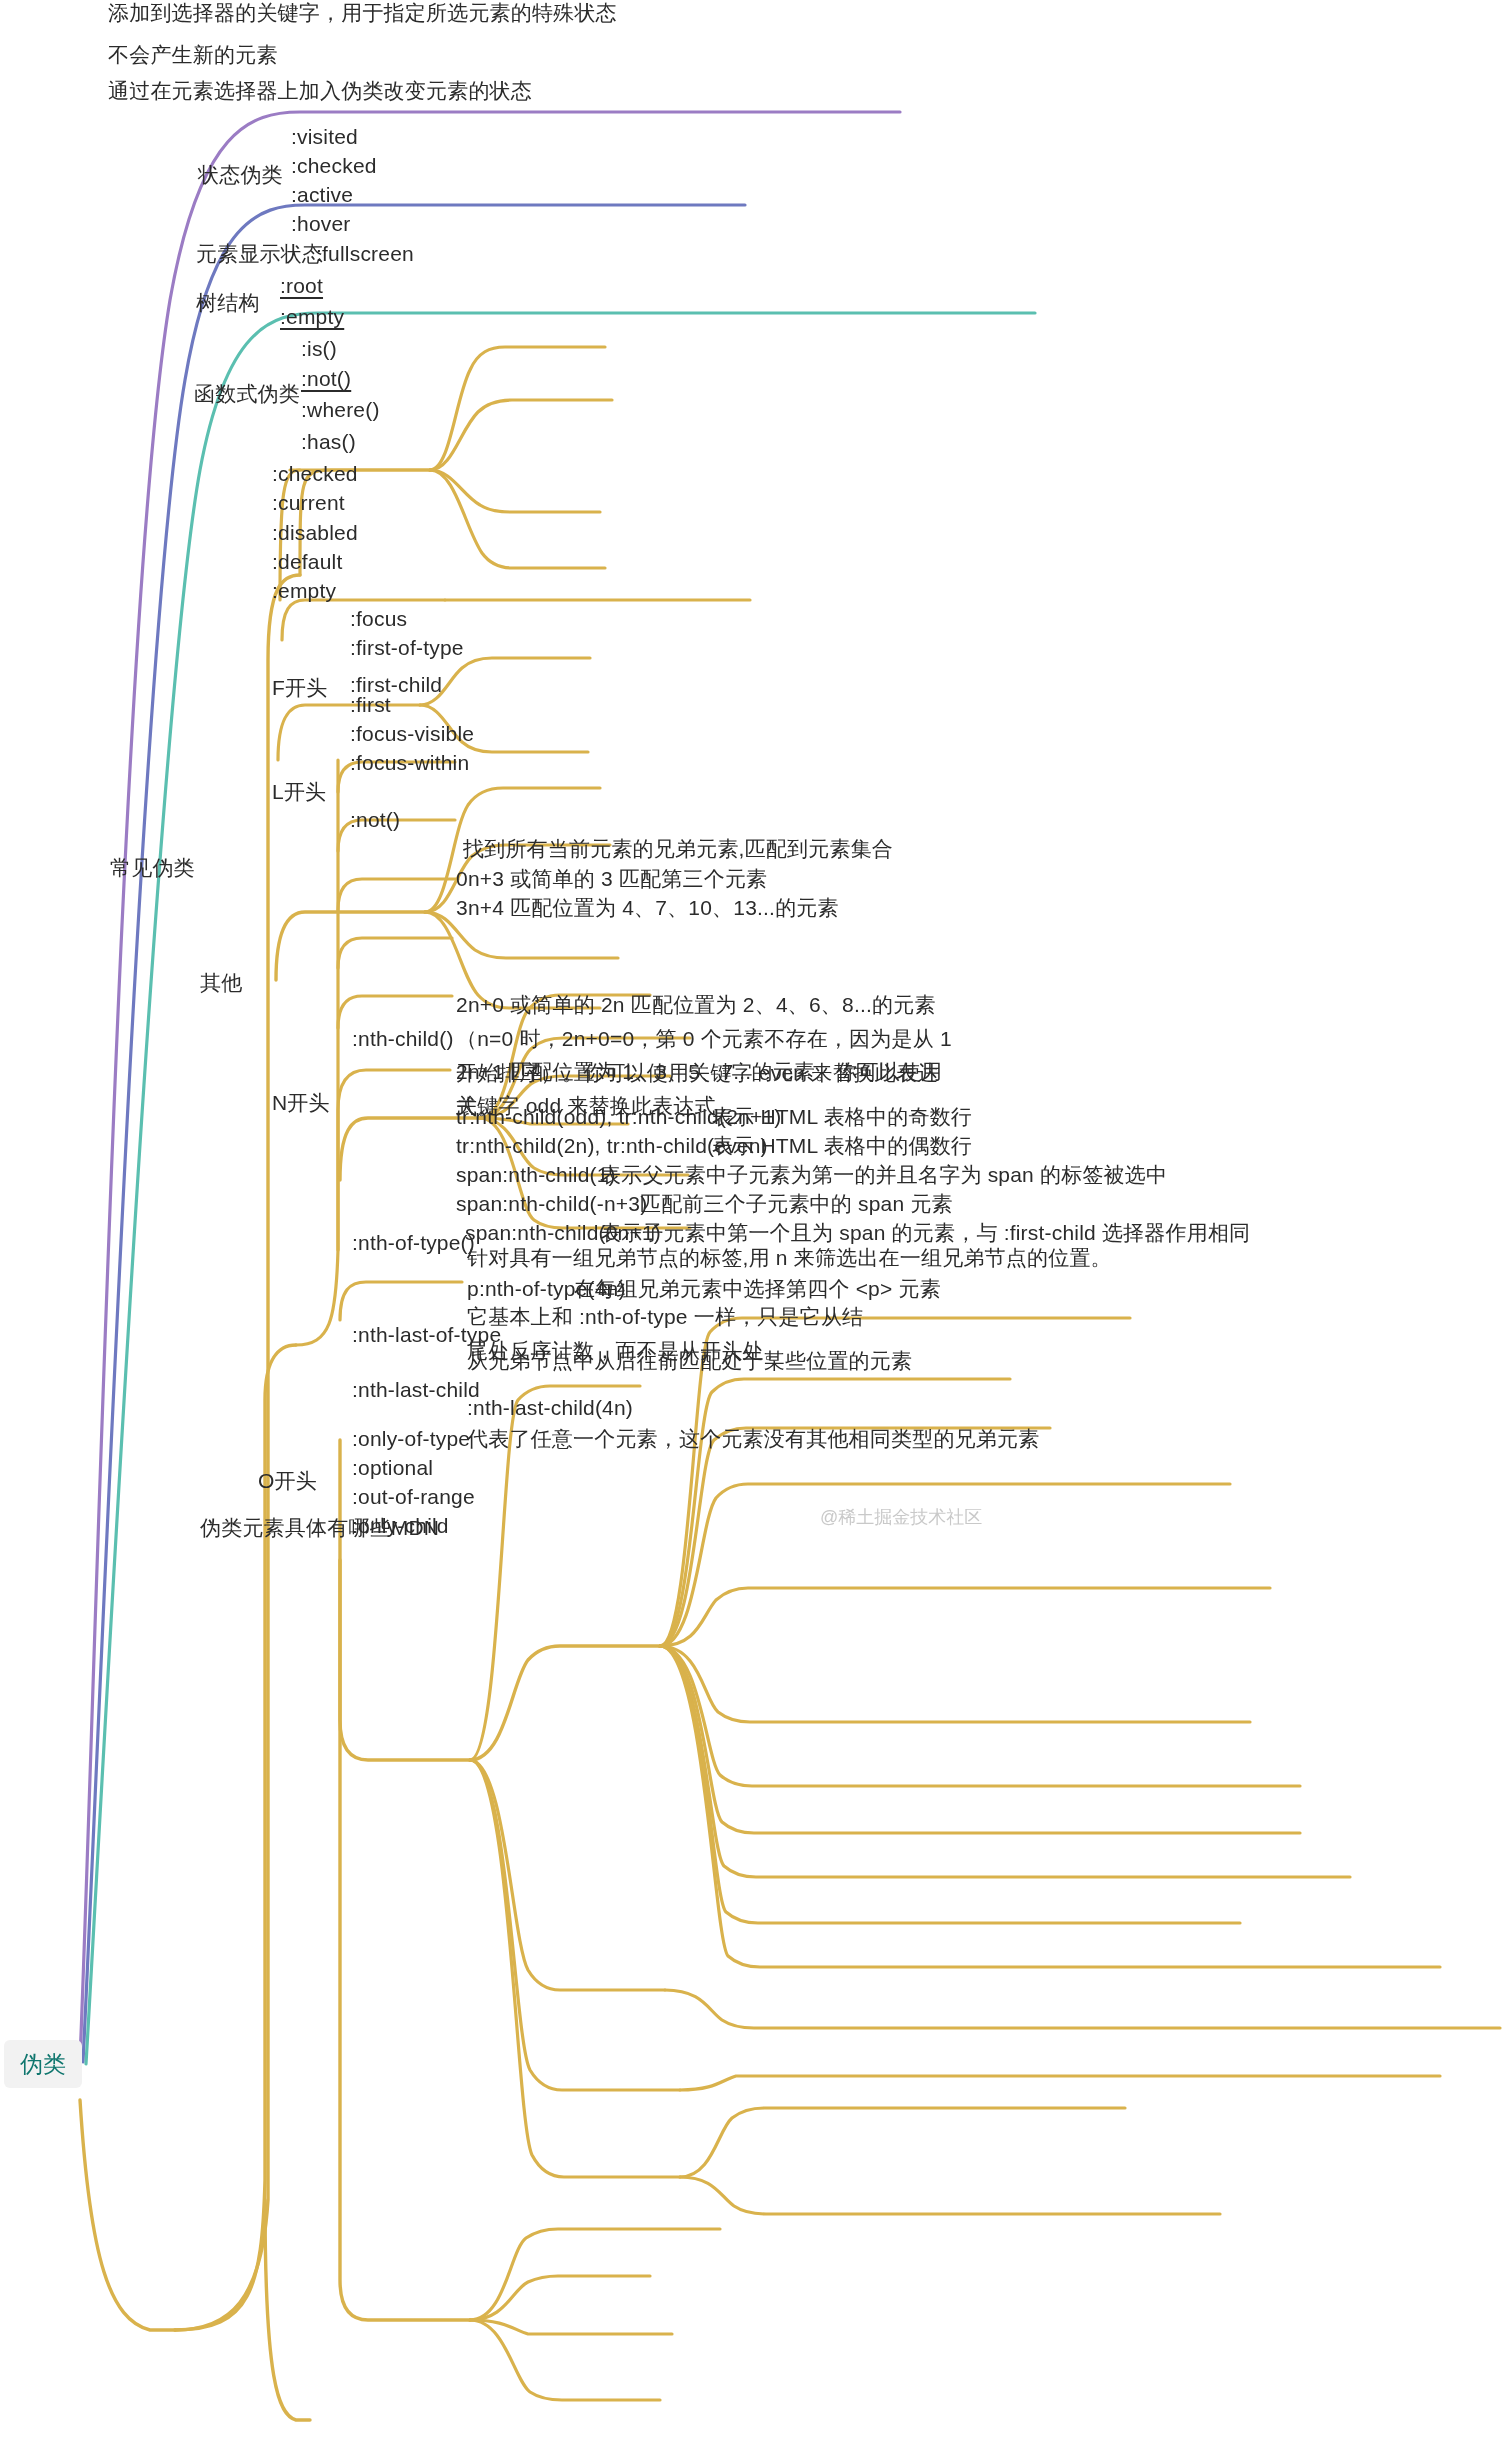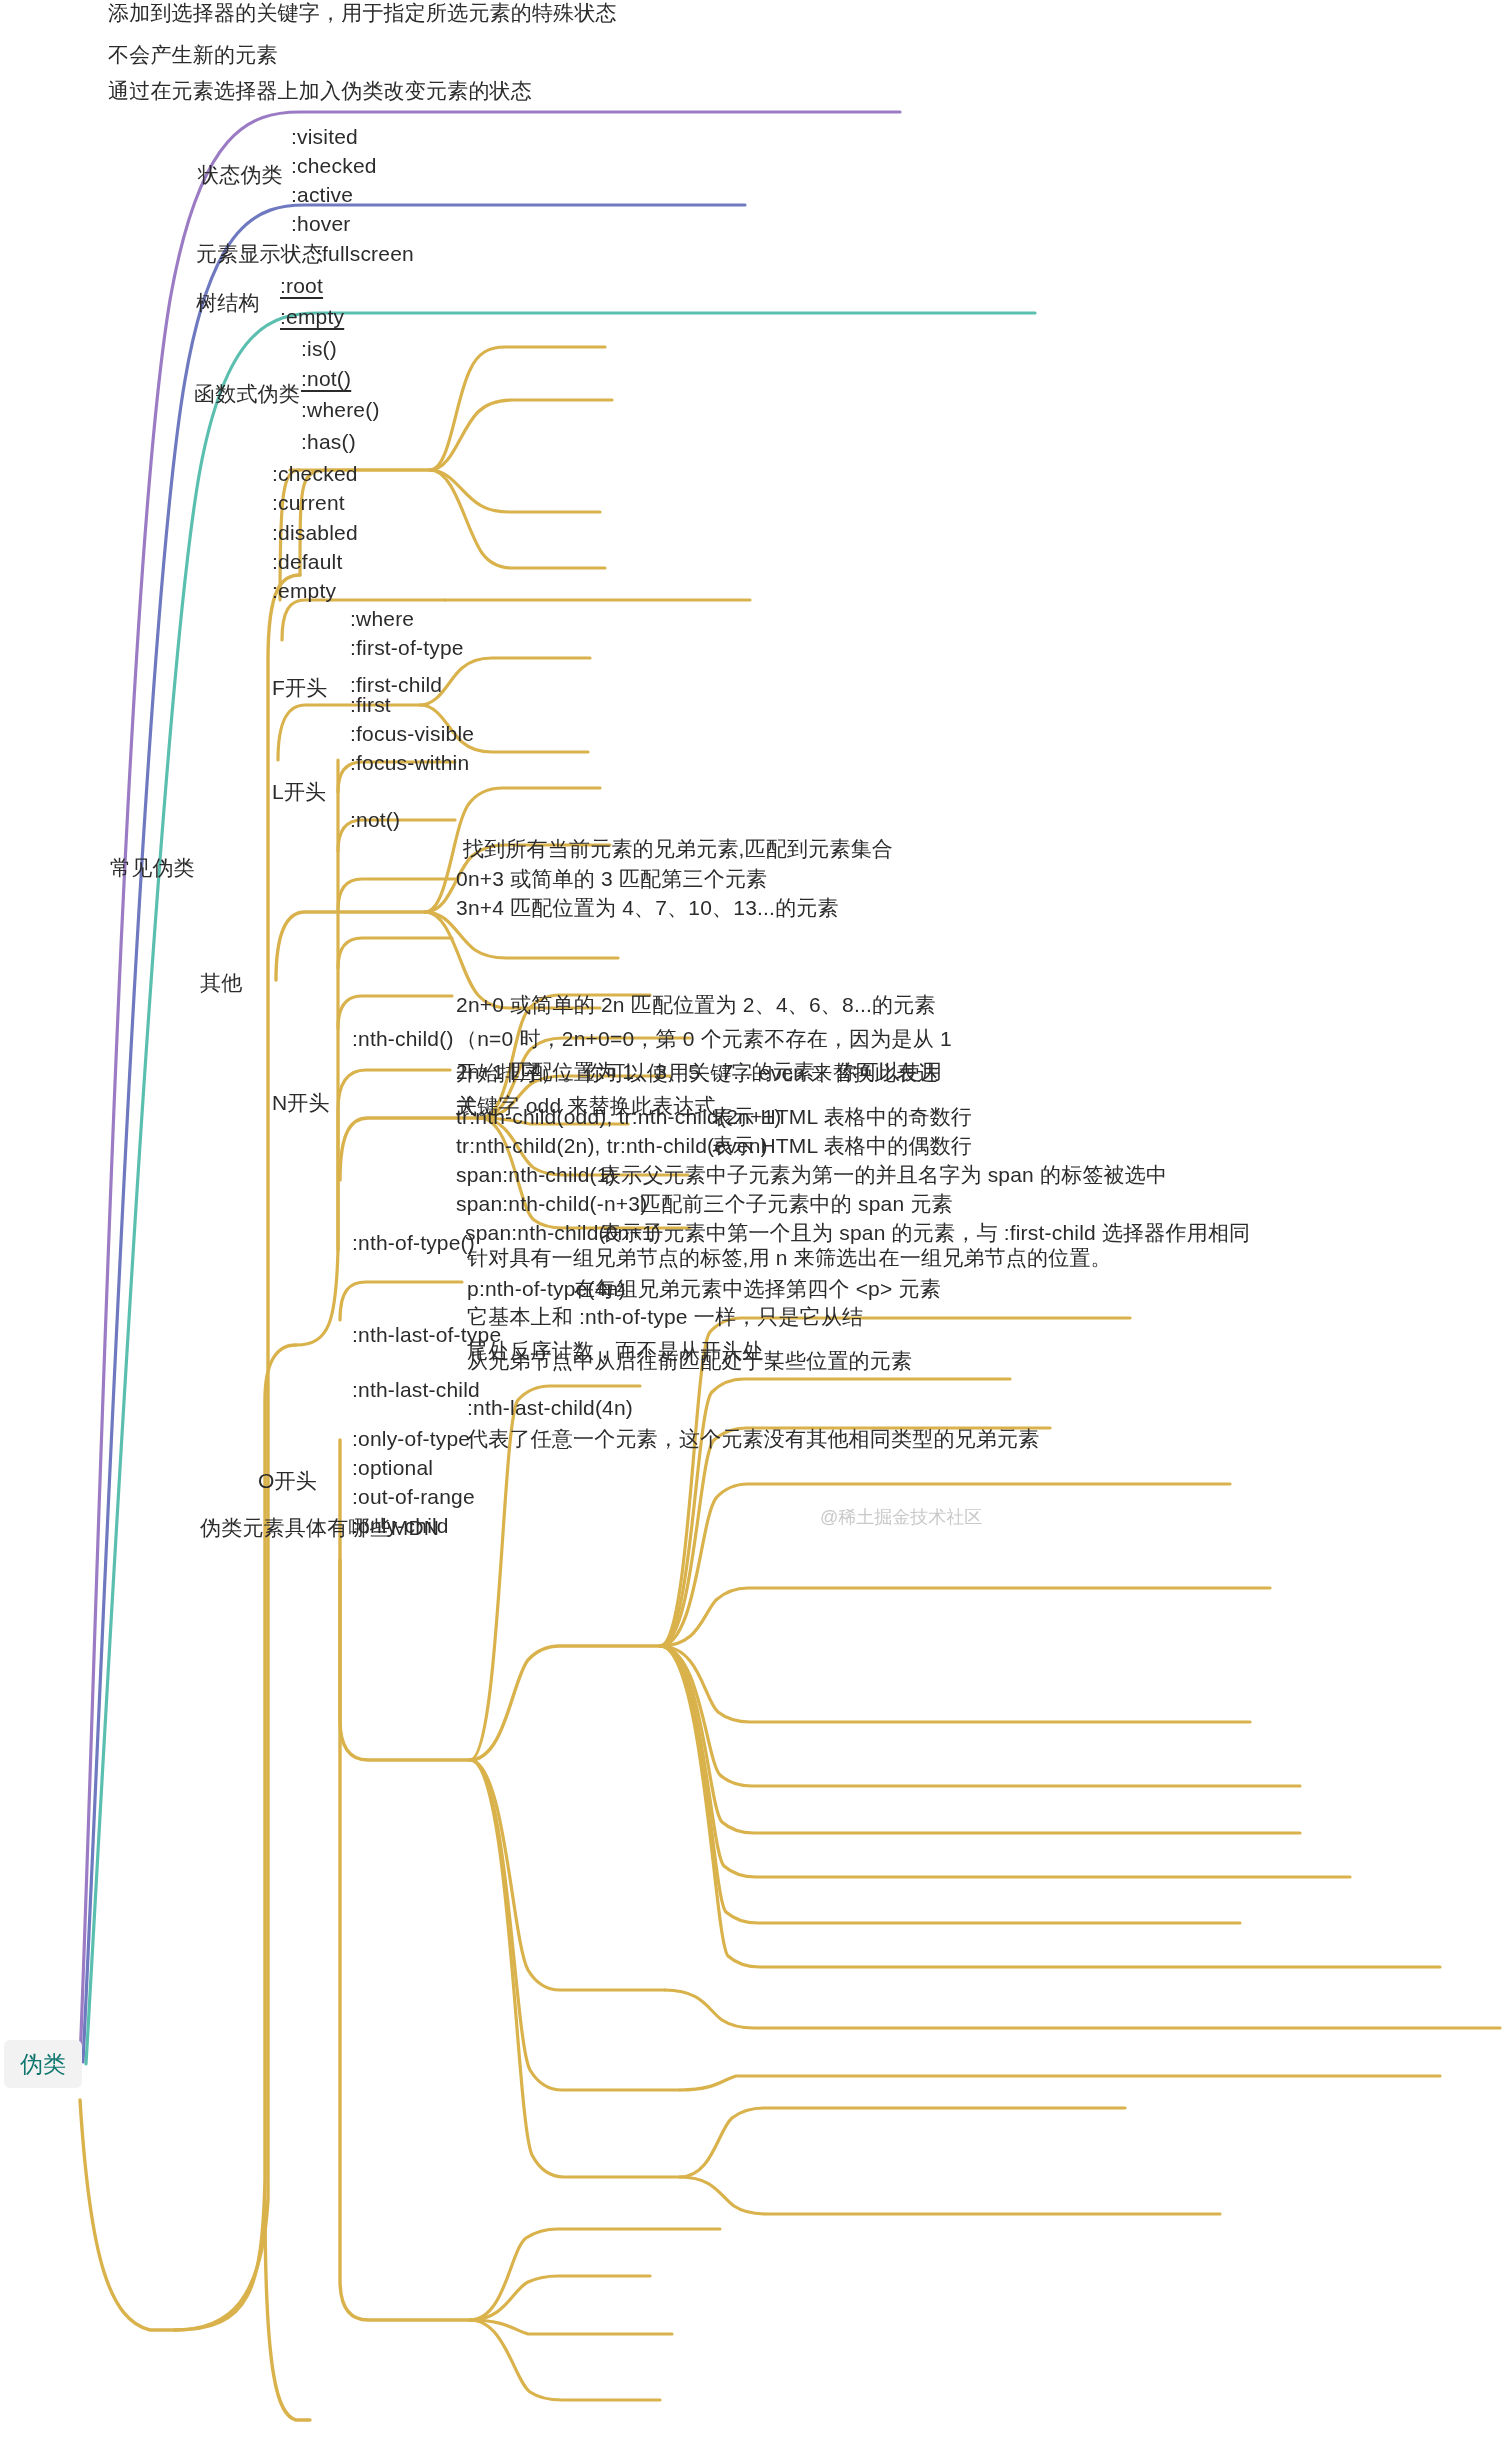--- a/index.html
+++ b/index.html
@@ -192,21 +192,21 @@
   <div class="node" style="left:110px; top:853px;">常见伪类</div>
 
   <div class="node" style="left:200px; top:936px;margin-top:32px;">其他</div>
   <div class="node" style="left:272px; top:459px;">:checked</div>
   <div class="node" style="left:272px; top:488px;">:current</div>
   <div class="node" style="left:272px; top:518px;">:disabled</div>
   <div class="node" style="left:272px; top:547px;">:default</div>
   <div class="node" style="left:272px; top:576px;">:empty</div>
 
   <div class="node" style="left:272px; top:673px;">F开头</div>
-  <div class="node" style="left:350px; top:604px;">:where</div>
+  <div class="node" style="left:350px; top:604px;">:focus</div>
   <div class="node" style="left:350px; top:633px;">:first-of-type</div>
   <div class="node" style="left:350px; top:662px;margin-top:8px;">:first-child</div>
   <div class="node" style="left:350px; top:690px;">:first</div>
   <div class="node" style="left:350px; top:719px;">:focus-visible</div>
   <div class="node" style="left:350px; top:748px;">:focus-within</div>
 
   <div class="node" style="left:272px; top:777px;">L开头</div>
 
   <div class="node" style="left:272px; top:1088px;">N开头</div>
   <div class="node" style="left:350px; top:805px;">:not()</div>

